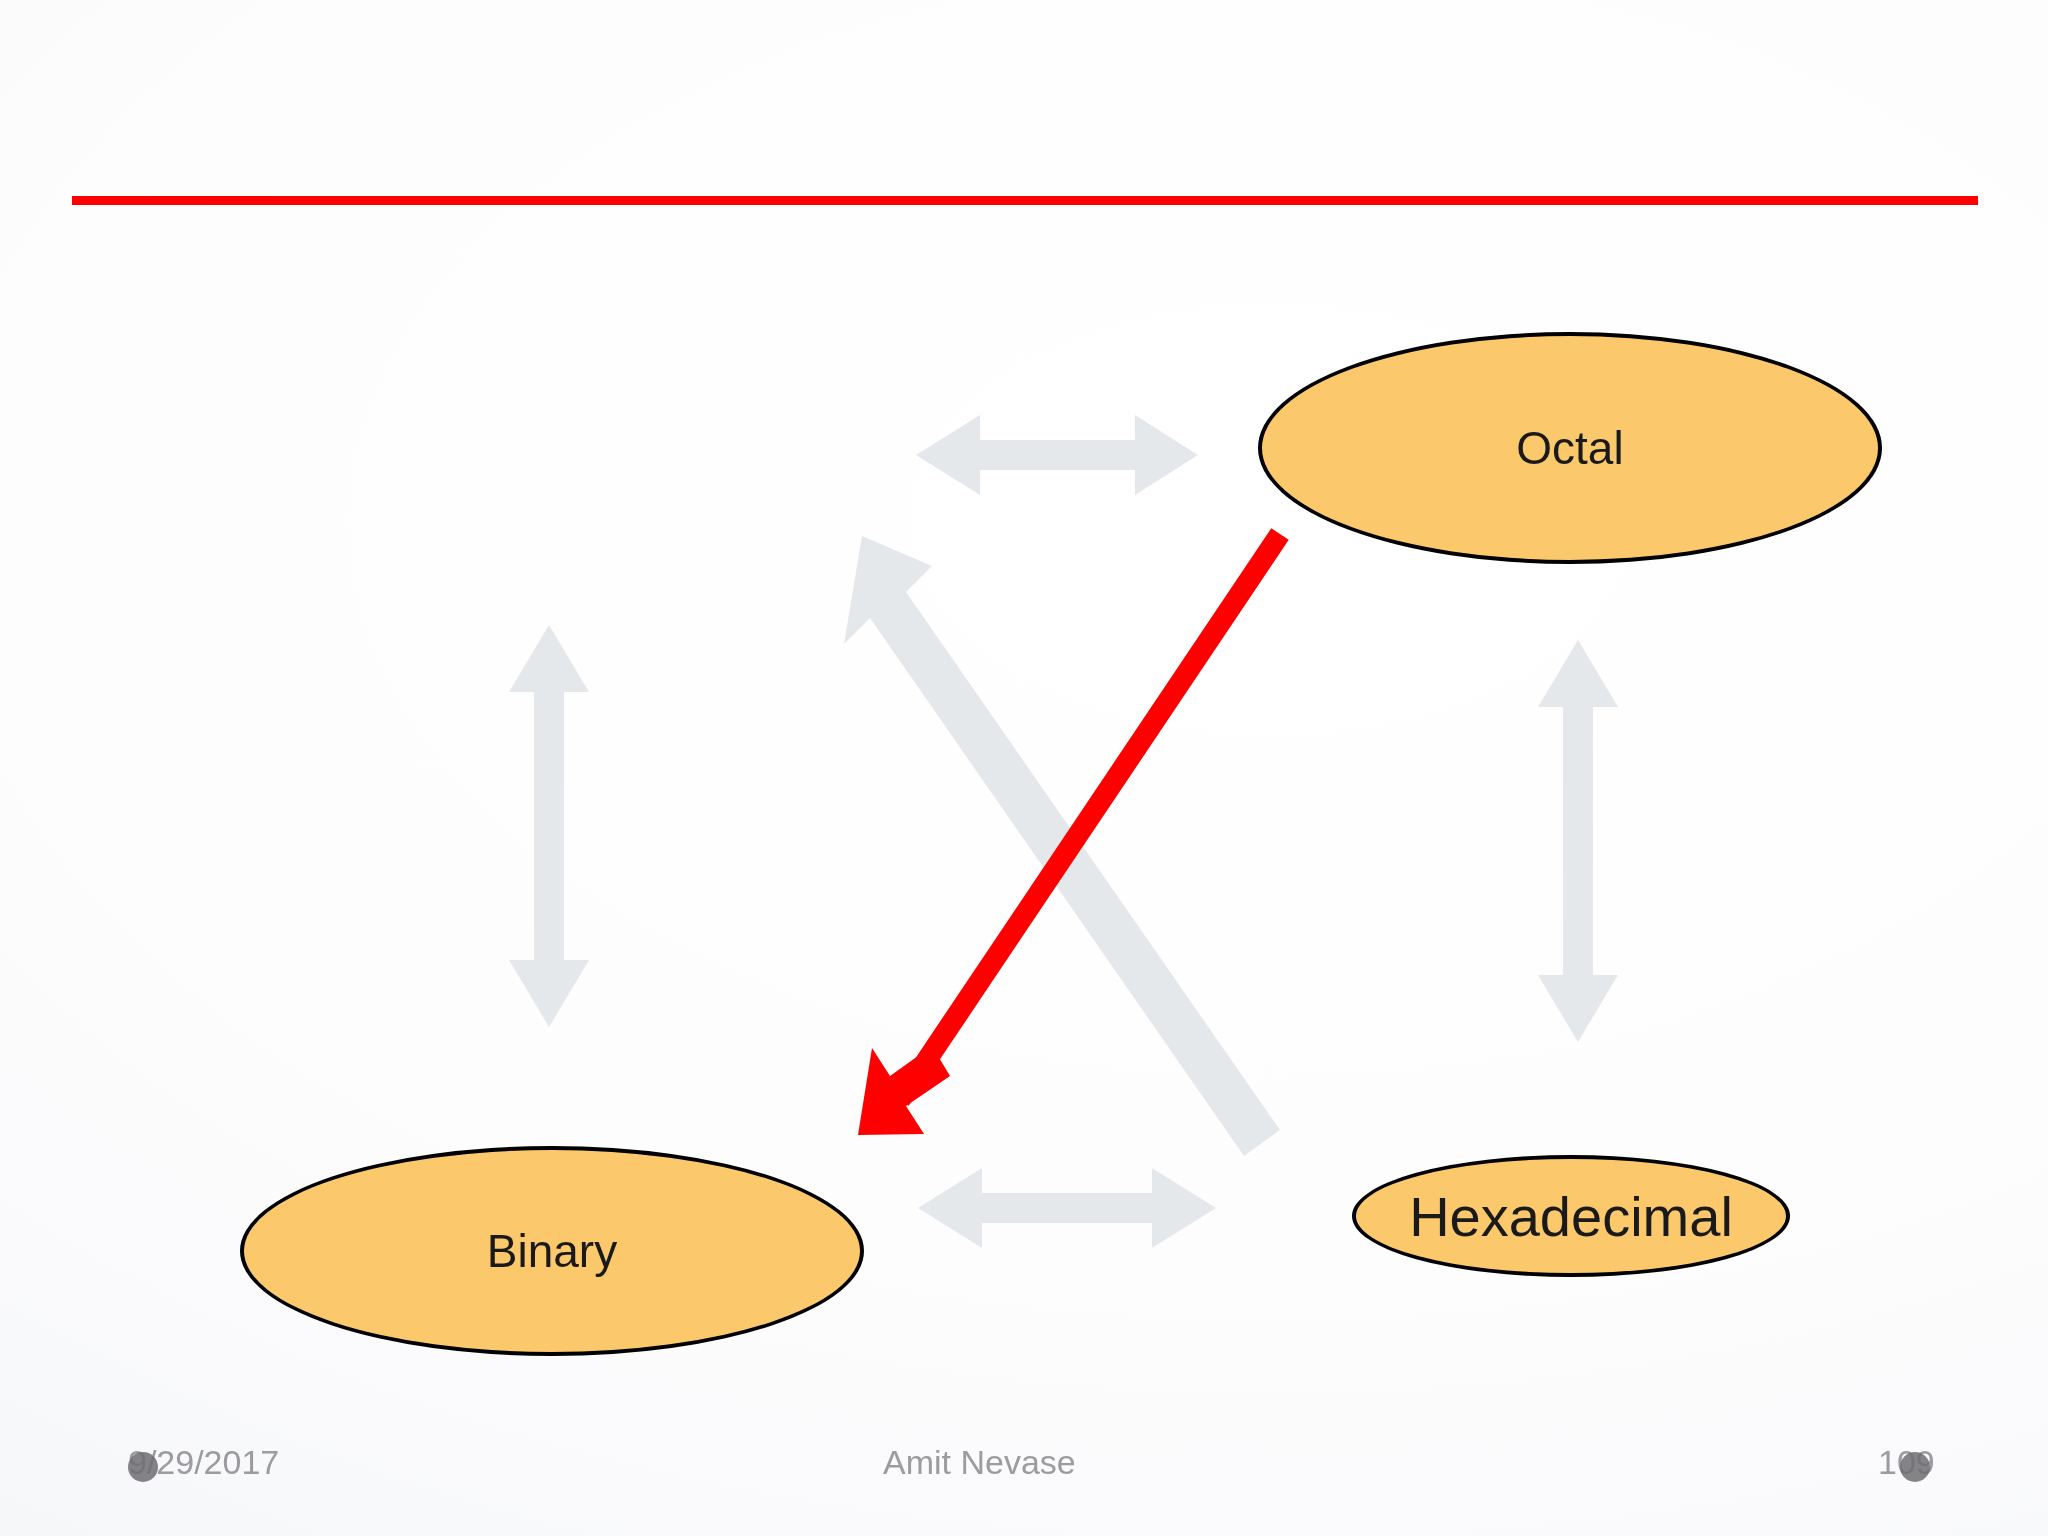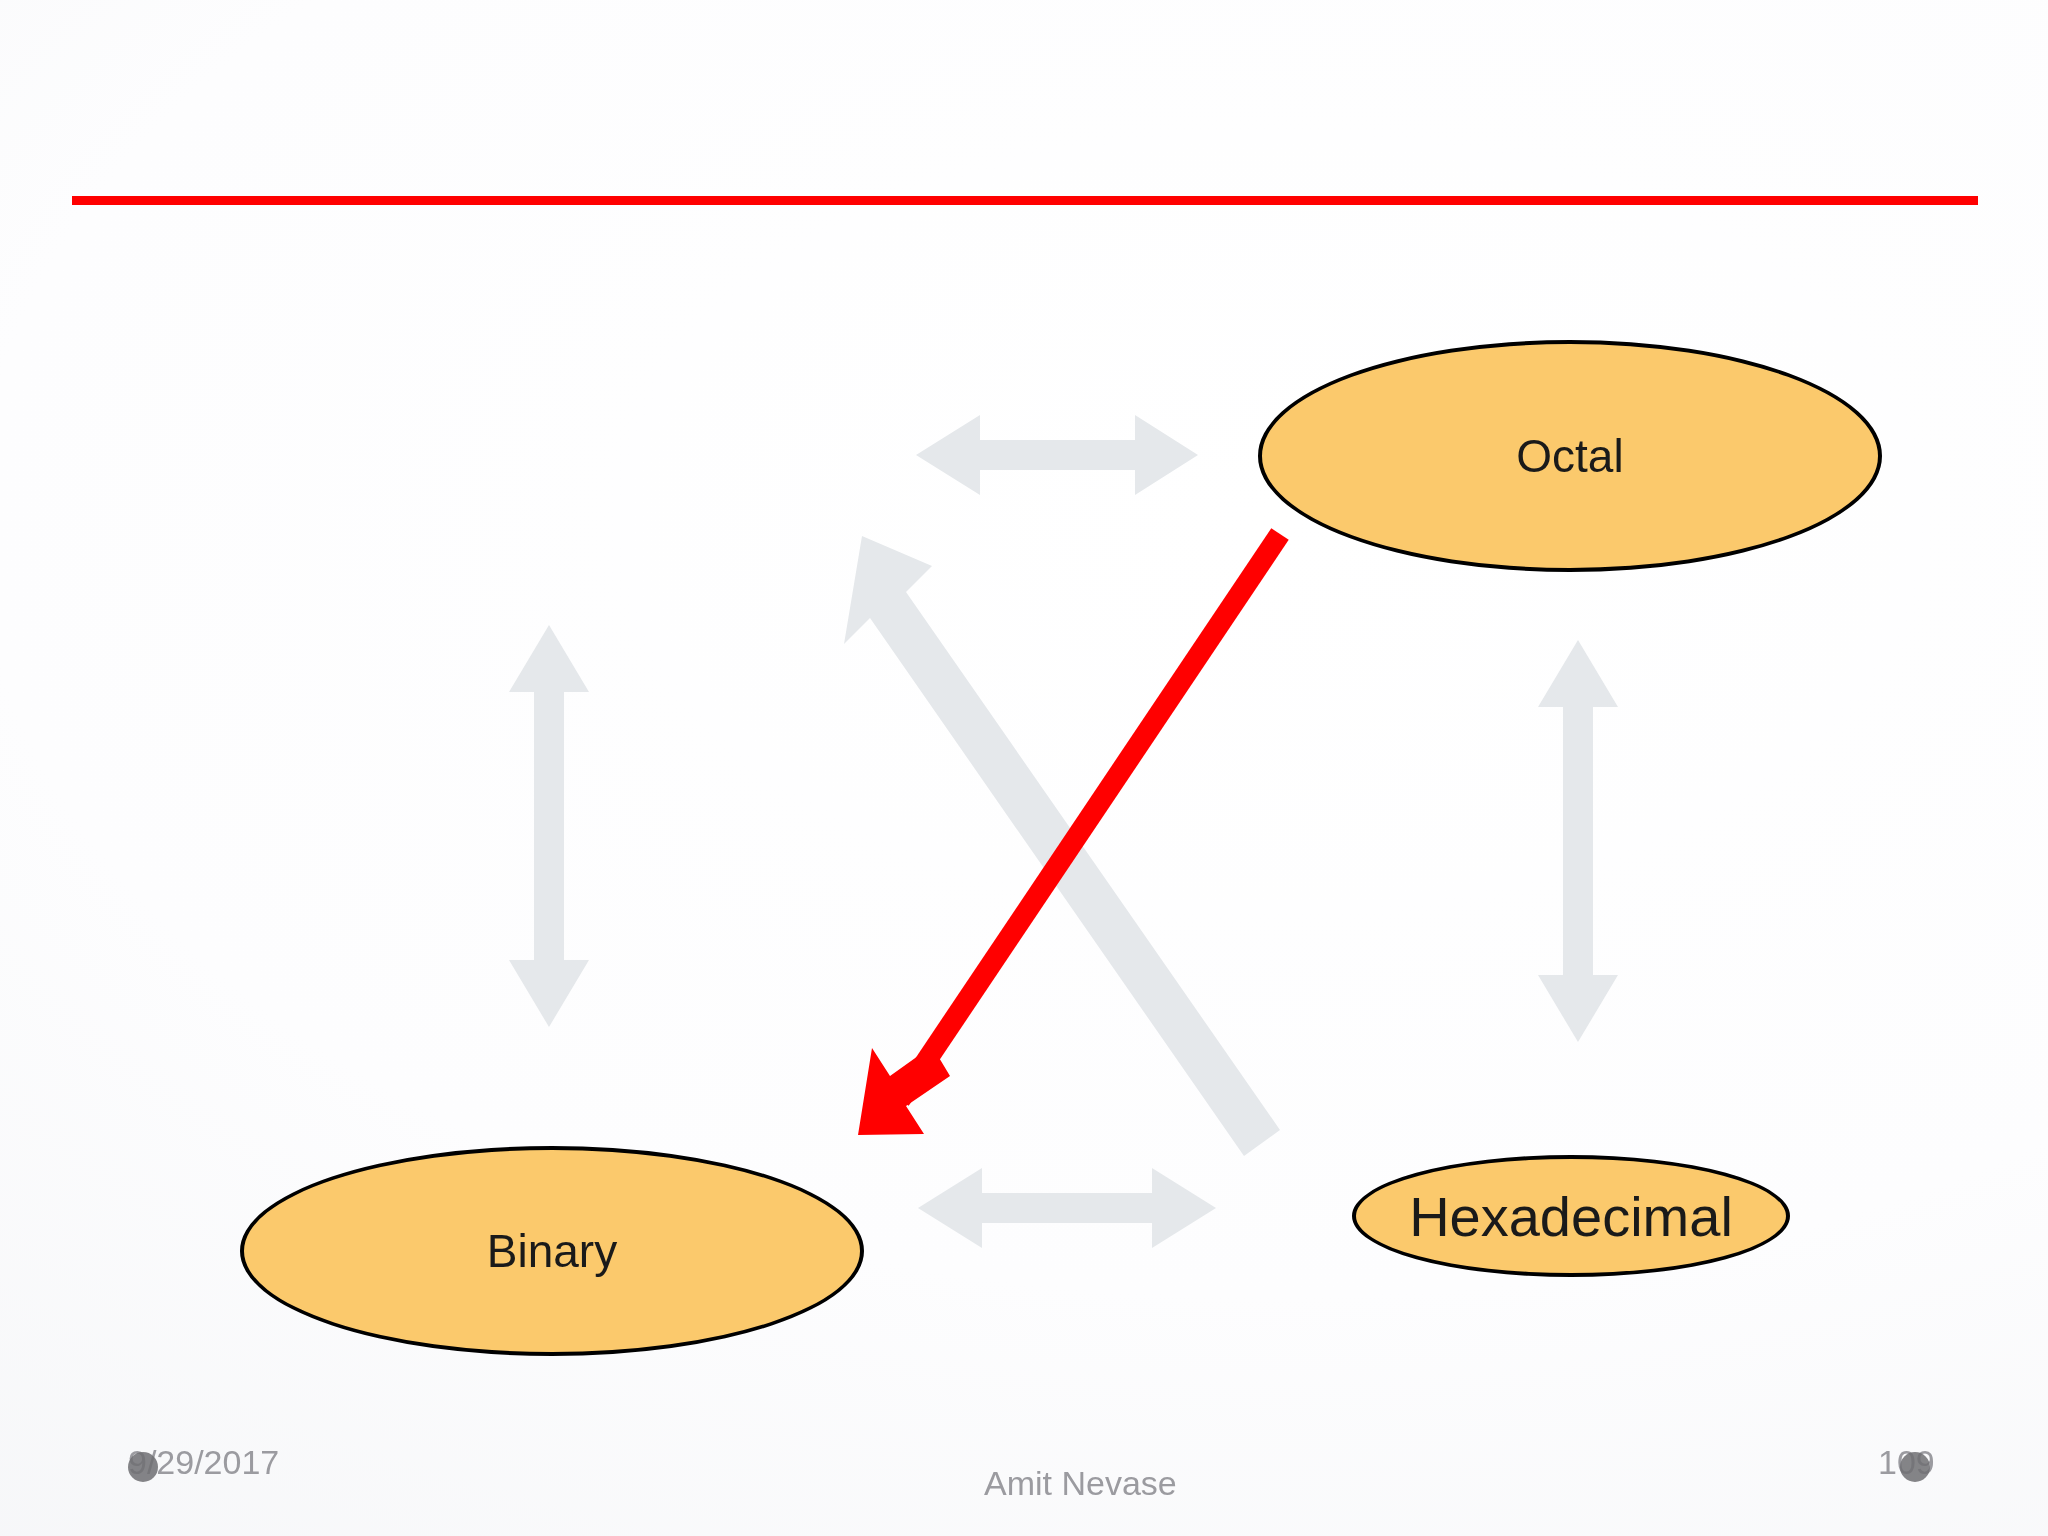--- a/index.html
+++ b/index.html
@@ -61,21 +61,21 @@
   }
   .node-label {
     font-family: "Liberation Sans", sans-serif;
     font-size: 46px;
     color: #1a1a1a;
     letter-spacing: 0px;
     white-space: nowrap;
   }
 
   #node-decimal   { left: 240px;  top: 340px;  width: 628px; height: 232px; }
-  #node-octal     { left: 1258px; top: 340px;  width: 624px; height: 232px; }
+  #node-octal     { left: 1258px; top: 332px;  width: 624px; height: 232px; }
   #node-binary    { left: 240px;  top: 1146px; width: 624px; height: 210px; }
   #node-hex       { left: 1352px; top: 1155px; width: 438px; height: 122px; }
   #node-hex .node-label { font-size: 56px; }
 
   
   #arrow-layer {
     position: absolute;
     left: 0;
     top: 0;
     width: 2048px;
@@ -84,21 +84,21 @@
 
   
   .footer-text {
     position: absolute;
     font-family: "Liberation Sans", sans-serif;
     font-size: 34px;
     color: #9b9ba0;
     white-space: nowrap;
   }
   #footer-date   { left: 128px; top: 1443px; }
-  #footer-author { left: 984px; top: 1443px; margin-top: 21px; }
+  #footer-author { left: 883px; top: 1443px; }
   #footer-page   { left: 1878px; top: 1443px; }
 
   .smudge {
     position: absolute;
     width: 30px;
     height: 30px;
     border-radius: 50%;
     background: #6e6e72;
     opacity: 0.85;
   }

